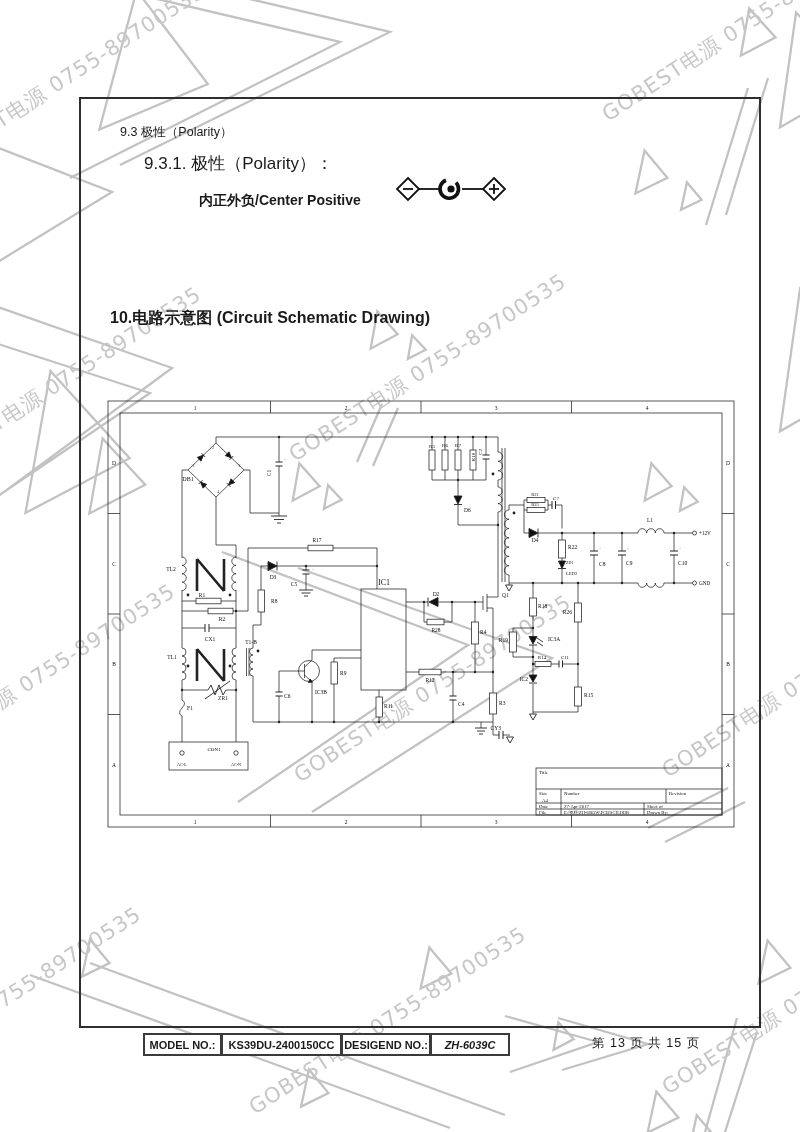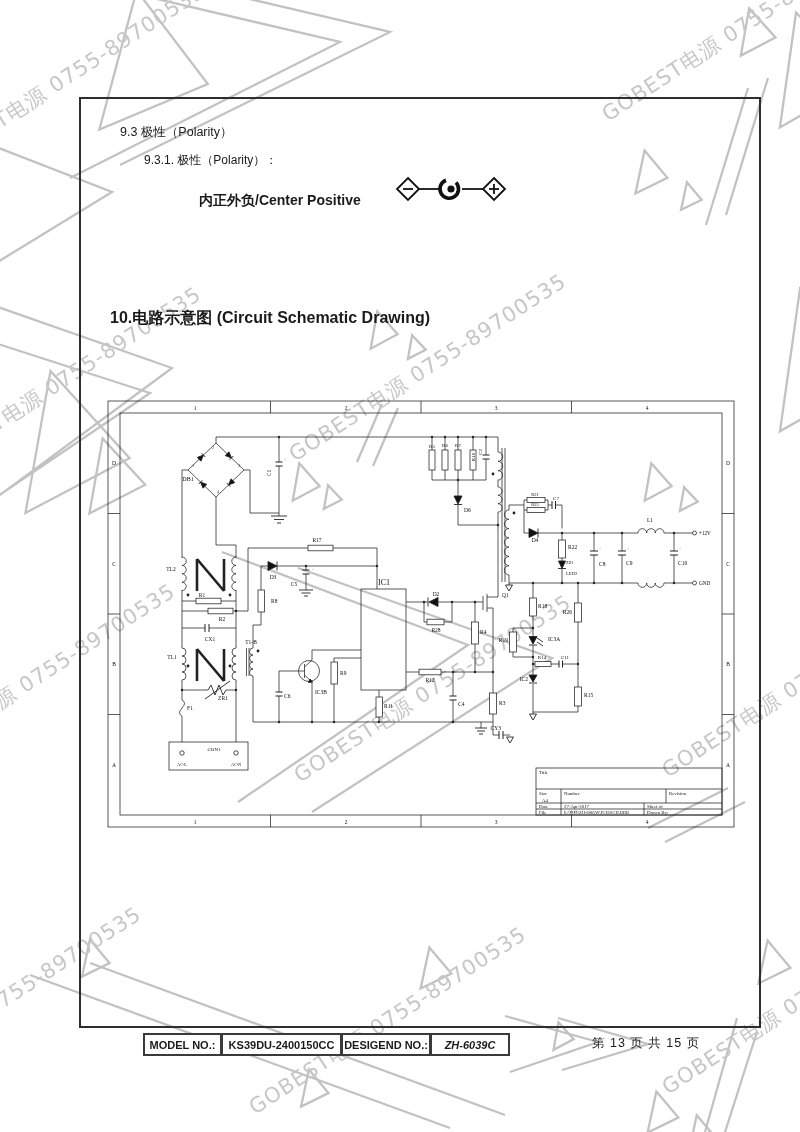--- a/index.html
+++ b/index.html
@@ -4,21 +4,21 @@
 <style>
   html,body{margin:0;padding:0;background:#888;}
   .stage{position:relative;width:800px;height:1132px;background:#ffffff;overflow:hidden;
          font-family:"Liberation Sans",sans-serif;color:#1a1a1a;}
   .abs{position:absolute;}
   .wm-svg{position:absolute;left:0;top:0;pointer-events:none;z-index:1;}
   .content{position:absolute;left:16px;top:0;width:800px;height:1132px;z-index:2;}
   .page-border{position:absolute;left:63px;top:97px;width:682px;height:931px;
                border:2px solid #2e2e2e;box-sizing:border-box;background:transparent;}
   .h93{left:104px;top:124px;font-size:12.5px;}
-  .h931{left:128px;top:152px;font-size:12px;}
+  .h931{left:128px;top:152px;font-size:17px;}
   .pol-bold{left:183px;top:192px;font-size:14px;font-weight:bold;}
   .s10{left:66px;top:308px;font-size:16px;font-weight:bold;padding-left:28px;}
   .schematic{position:absolute;left:88px;top:399px;}
   .footer-table{position:absolute;left:127px;top:1033px;display:flex;z-index:3;}
   .footer-table .cell{border:2px solid #3a3a3a;border-left-width:1px;box-sizing:border-box;height:23px;
        display:flex;align-items:center;justify-content:center;font-size:11px;font-weight:bold;background:#fff;text-align:center;}
   .footer-table .cell:first-child{border-left-width:2px;}
   .c1w{width:79px;} .c2w{width:120px;} .c3w{width:89px;} .c4w{width:79px;font-style:italic;}
   .pagenum{position:absolute;left:576px;top:1035px;font-size:12.5px;z-index:3;letter-spacing:1px;}
   svg text{font-family:"Liberation Serif",serif;fill:#111;}

